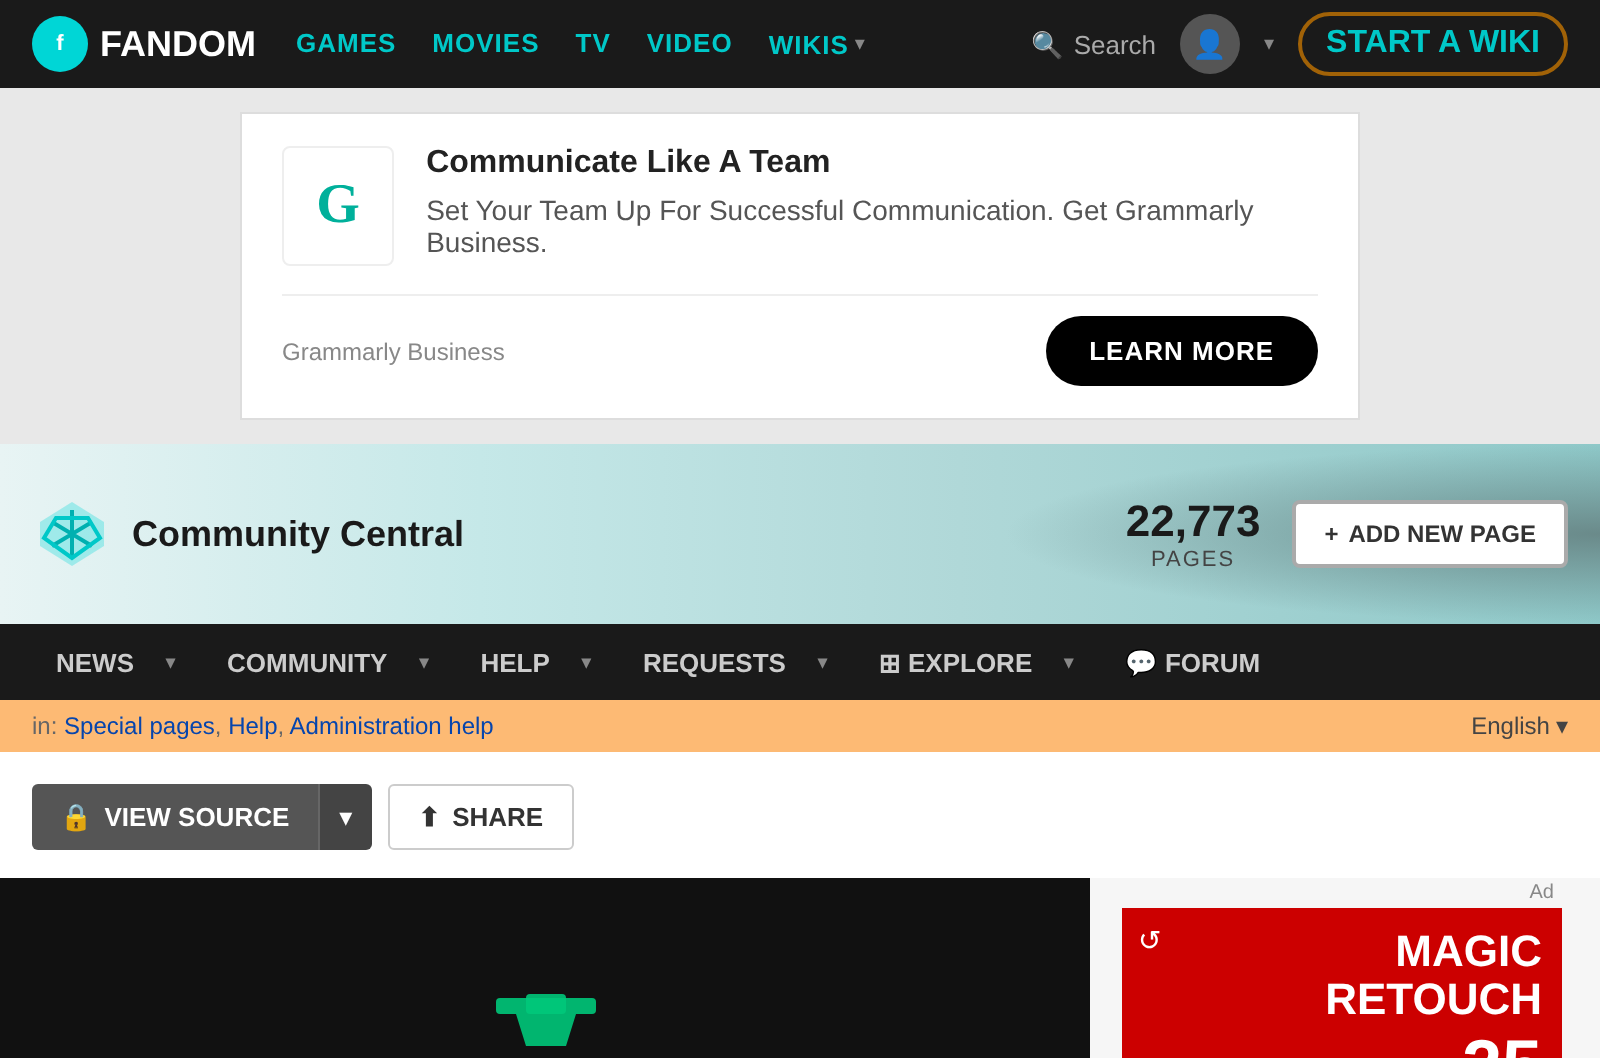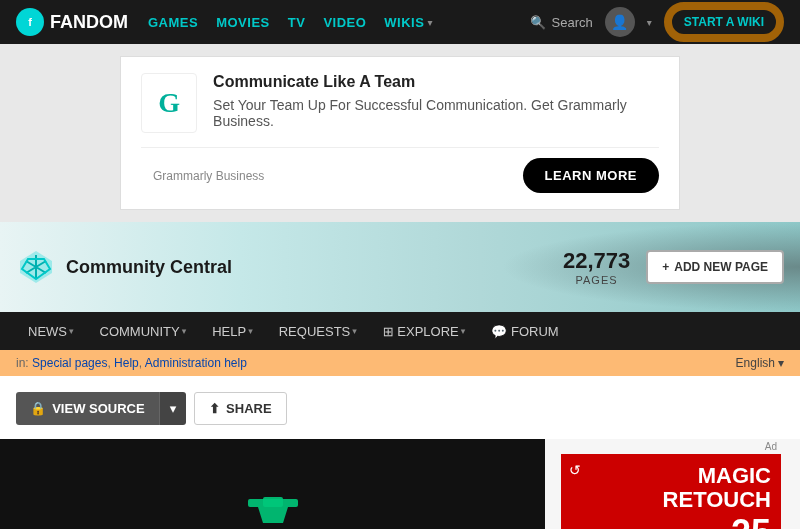--- a/index.html
+++ b/index.html
@@ -73,25 +73,25 @@
       border-radius: 50%;
       background: #555;
       display: flex;
       align-items: center;
       justify-content: center;
       color: #aaa;
       font-size: 14px;
     }
     .start-wiki-btn {
       background: transparent;
-      border: 8px solid #a16207;
+      border: 2px solid #a16207;
       color: #00c8c8;
       padding: 5px 12px;
       border-radius: 20px;
-      font-size: 12px;
+      font-size: 16px;
       font-weight: bold;
       cursor: pointer;
       text-transform: uppercase;
     }
 
     
     .ad-banner {
       background: white;
       margin: 0 auto;
       width: 560px;
@@ -132,21 +132,20 @@
     .ad-bottom {
       display: flex;
       align-items: center;
       justify-content: space-between;
       border-top: 1px solid #eee;
       padding-top: 10px;
     }
     .ad-source {
       font-size: 12px;
       color: #888;
-      margin-left: 12px;
     }
     .learn-more-btn {
       background: #000000;
       color: white;
       border: none;
       padding: 10px 22px;
       border-radius: 25px;
       font-size: 13px;
       font-weight: bold;
       cursor: pointer;
@@ -233,24 +232,24 @@
       padding: 0 16px;
       gap: 2px;
     }
     .subnav-item {
       color: #ccc;
       font-size: 13px;
       padding: 0 12px;
       height: 20px;
       display: flex;
       align-items: center;
-      gap: 2px;
+      gap: 16px;
       cursor: pointer;
       text-transform: uppercase;
-      font-weight: 400;
+      font-weight: 700;
     }
     .subnav-chevron { font-size: 9px; color: #888; }
 
     
     .breadcrumb-bar {
       background: #fdba74;
       padding: 6px 16px;
       display: flex;
       align-items: center;
       justify-content: space-between;

